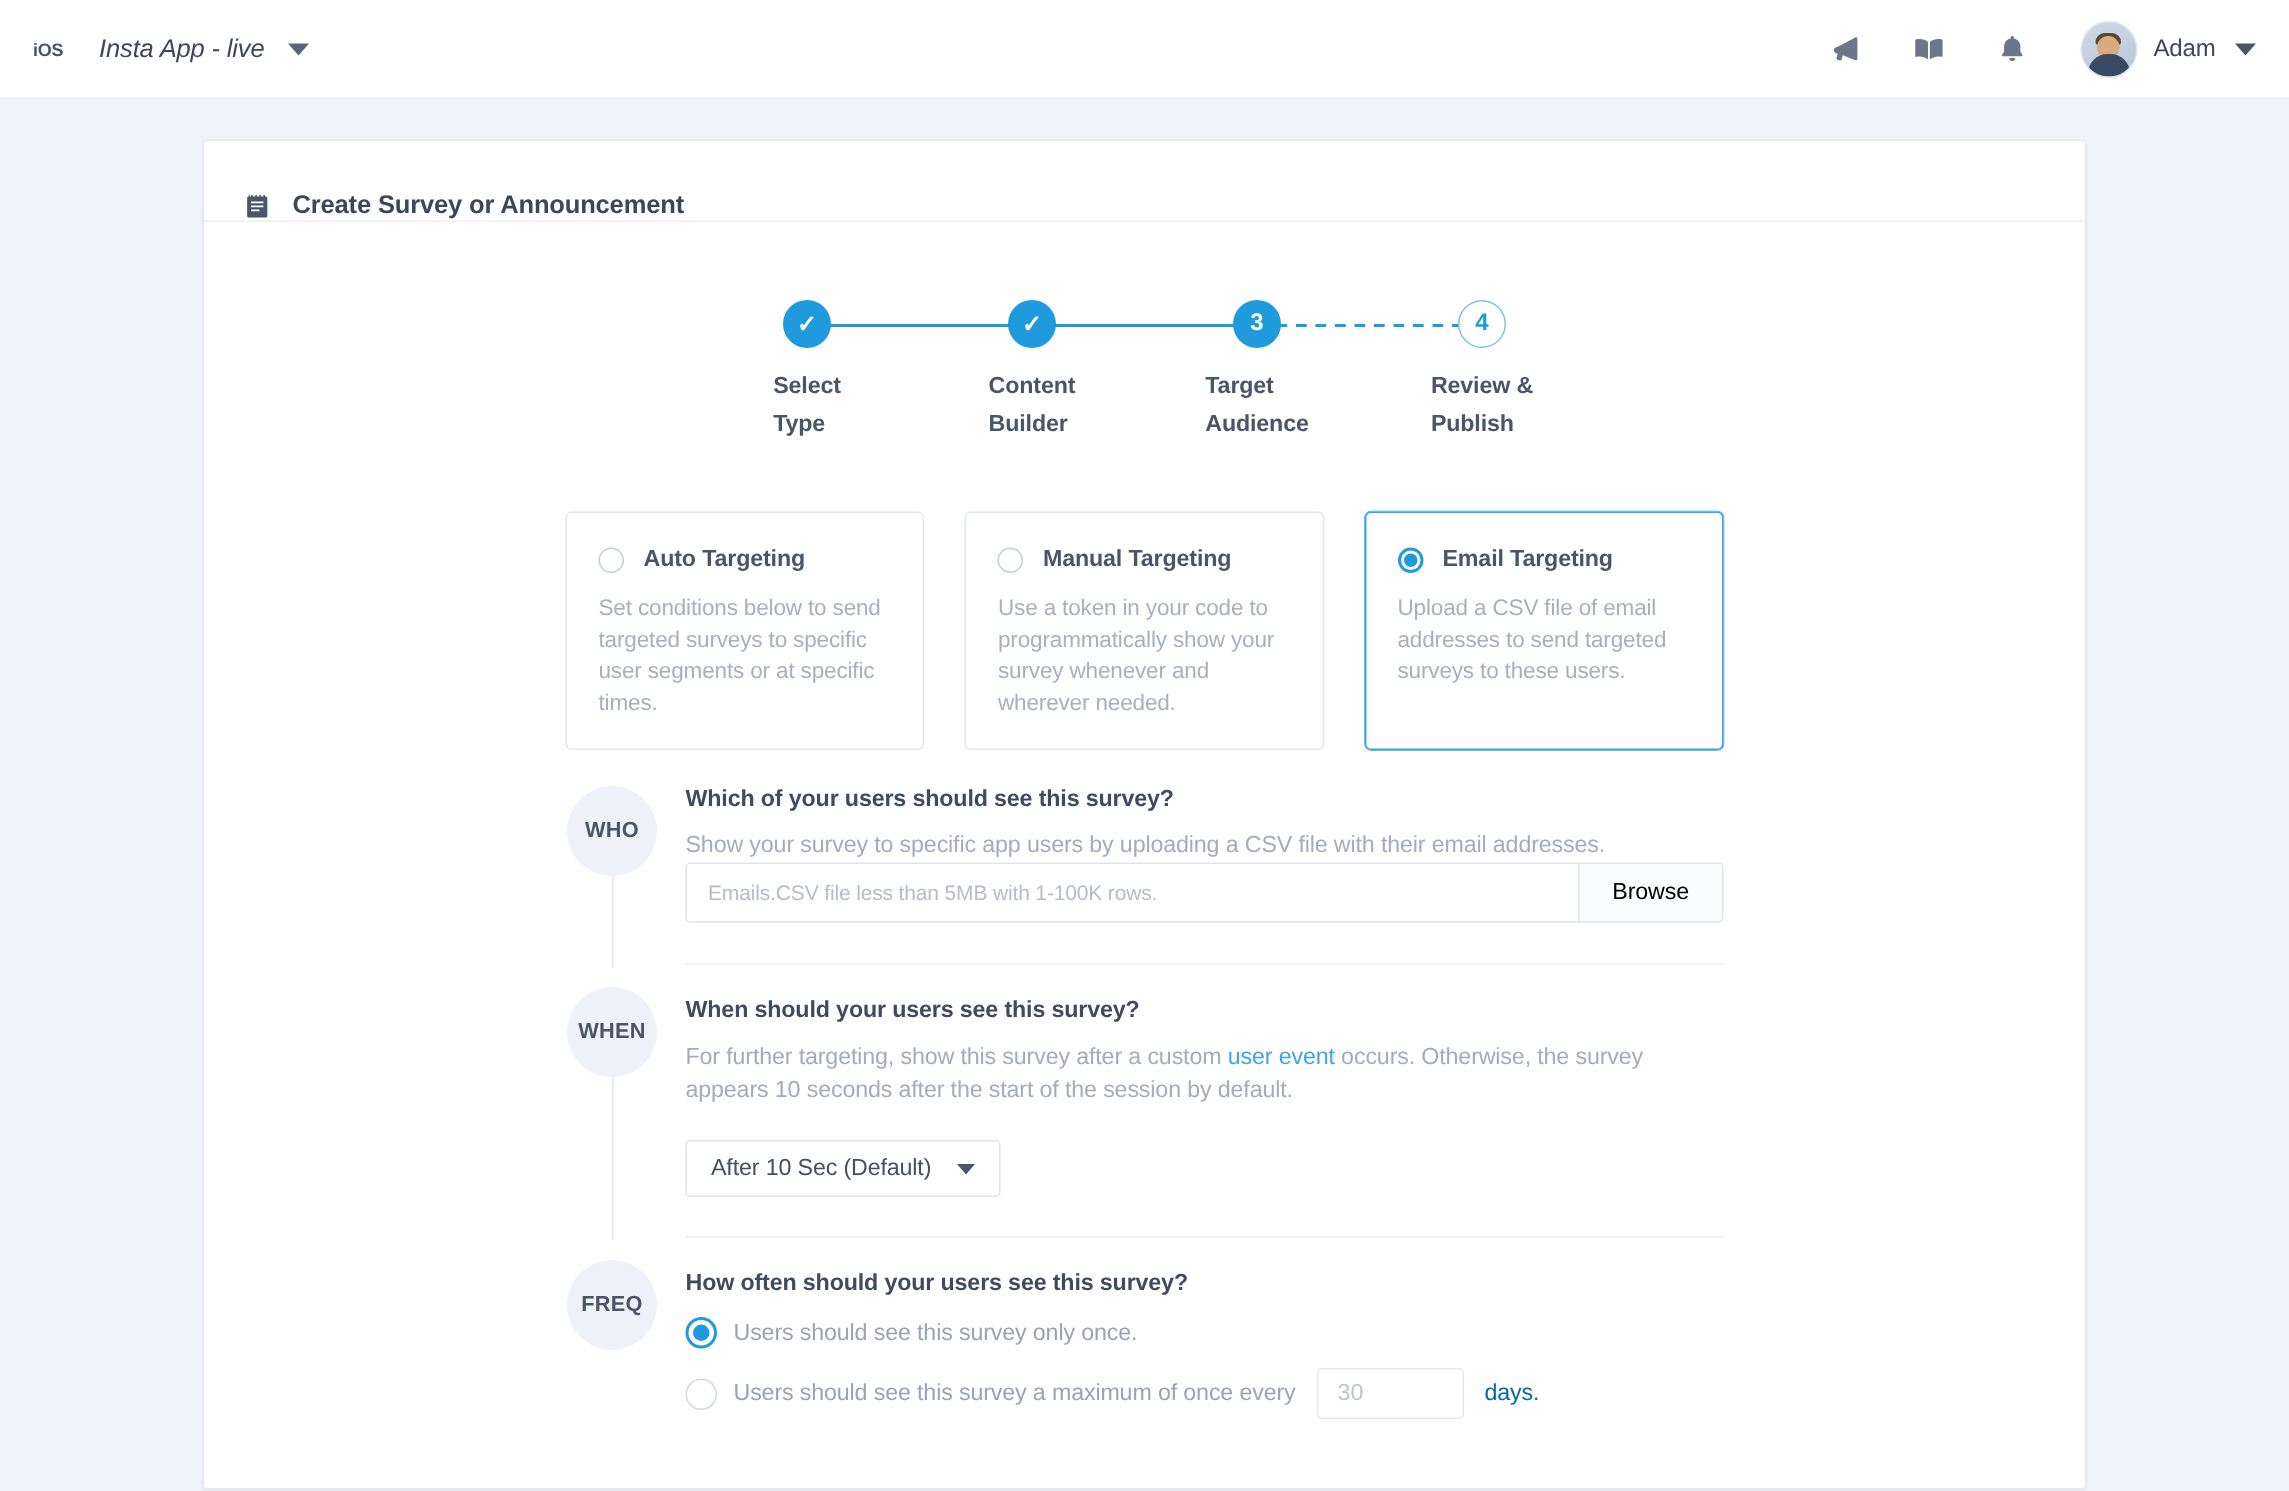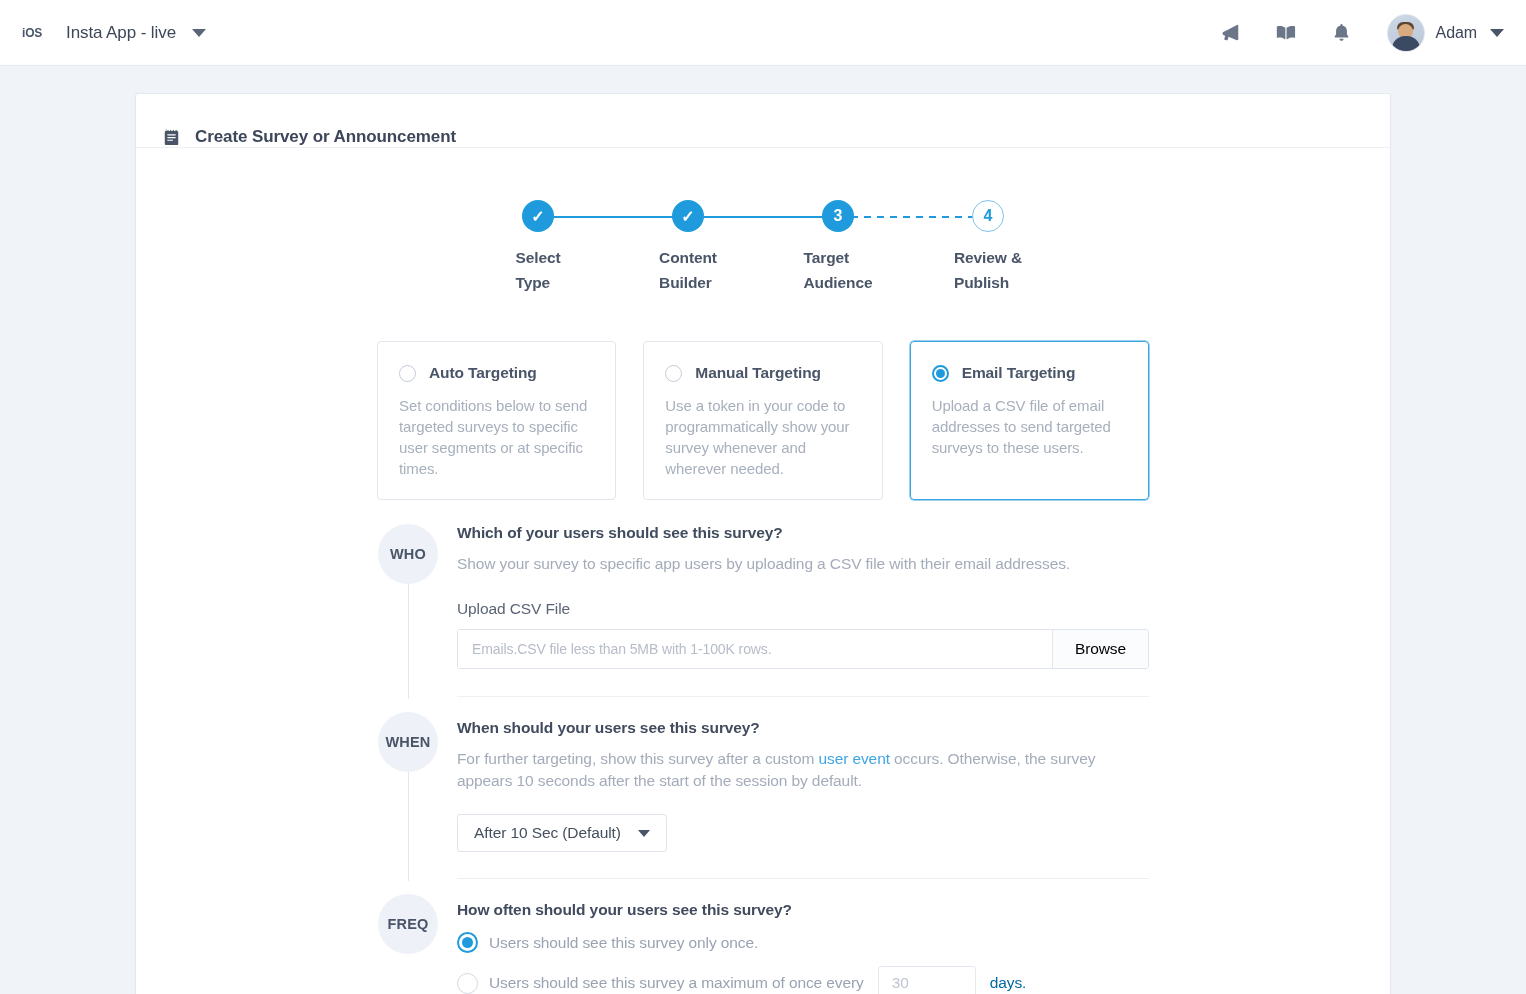--- a/index.html
+++ b/index.html
@@ -27,20 +27,21 @@
     color: #4a5568;
     font-weight: 600;
     letter-spacing: -0.2px;
     margin-right: 24px;
   }
   .tb-app {
     font-size: 17px;
     color: #3d4759;
     font-weight: 400;
     letter-spacing: -0.1px;
+    font-style: italic;
   }
   .caret {
     display: inline-block;
     width: 0; height: 0;
     border-left: 7px solid transparent;
     border-right: 7px solid transparent;
     border-top: 8px solid #5b6478;
     margin-left: 16px;
     vertical-align: middle;
   }
@@ -538,21 +539,20 @@
     <div class="sections">
 
       <div class="section">
         <div class="rail">
           <div class="badge">WHO</div>
           <div class="rail-line"></div>
         </div>
         <div class="sec-body">
           <p class="sec-title">Which of your users should see this survey?</p>
           <p class="sec-desc">Show your survey to specific app users by uploading a CSV file with their email addresses.</p>
-          <div class="field-label">Upload CSV File</div>
           <div class="input-group">
             <input type="text" placeholder="Emails.CSV file less than 5MB with 1-100K rows." style="">
             <button class="browse-btn">Browse</button>
           </div>
           <div style="height:27px"></div>
           <div class="divider"></div>
         </div>
       </div>
 
       <div class="section">

